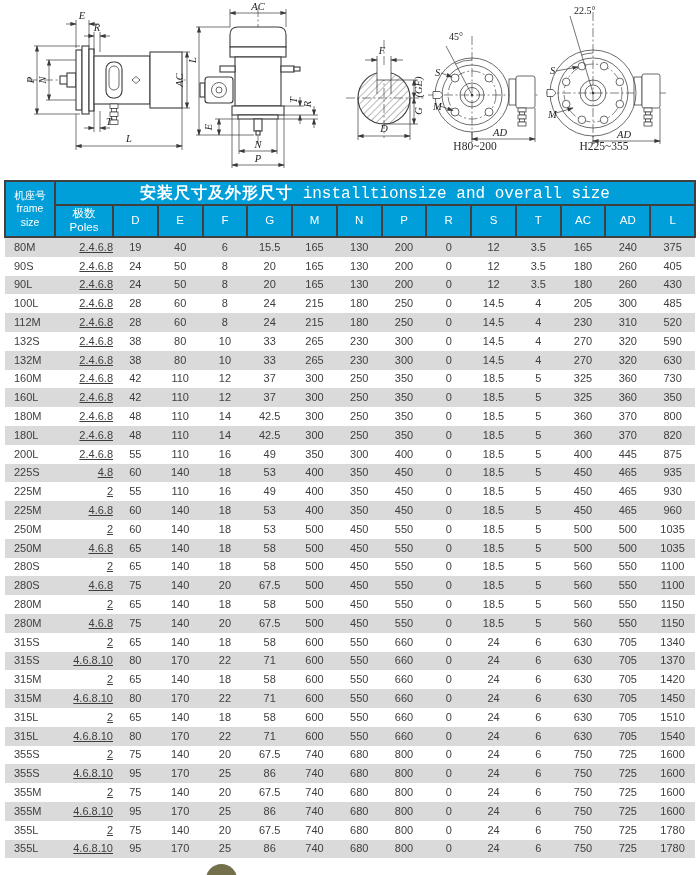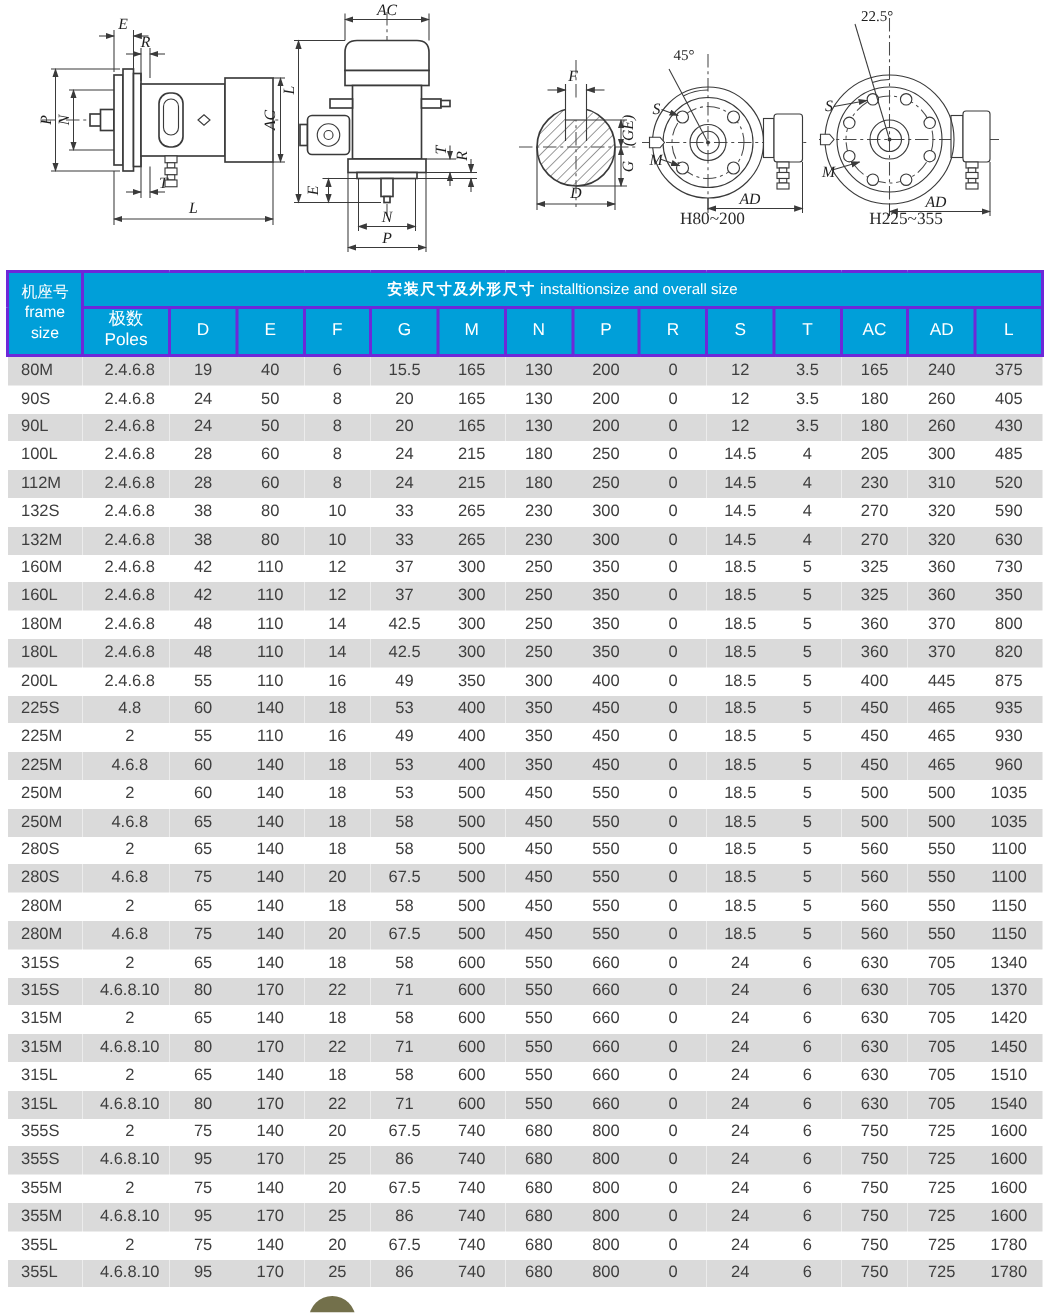--- a/index.html
+++ b/index.html
@@ -12,31 +12,31 @@
   svg .thin{stroke:var(--line);stroke-width:.75;fill:none;}
   svg .thinf{stroke:var(--line);stroke-width:.75;fill:#fff;}
   svg .dim{stroke:var(--line);stroke-width:.7;fill:none;}
   svg text.dlb{font:italic 10.5px "Liberation Serif",serif;fill:#1e1e1e;}
   svg text.ann{font:10px "Liberation Serif",serif;fill:#1e1e1e;}
   .caption{position:absolute;top:140px;width:92px;text-align:center;
            font:11.5px "Liberation Serif",serif;color:#2a2a2a;}
   
   .dim-table{position:absolute;left:4px;top:180px;width:692px;border-collapse:collapse;
              table-layout:fixed;font-size:11px;color:var(--text);}
-  .dim-table thead th{background:var(--header-bg);color:#fff;border:2px solid #6d28d9;
+  .dim-table thead th{background:var(--header-bg);color:#fff;border:2px solid #404040;
                       font-weight:normal;padding:0;}
   .th-frame{font-size:10.5px;line-height:1.3;}
-  .th-title{height:22px;font-size:10px;}
+  .th-title{height:22px;font-size:16px;font-family:Liberation Mono, monospace;}
   .th-title .zh{font-weight:bold;letter-spacing:1px;}
   .hdr2 th{height:30px;font-size:11.5px;line-height:1.2;}
   .dim-table tbody td{height:18.8px;padding:0;text-align:center;line-height:1;
                       white-space:nowrap;overflow:hidden;}
   .dim-table tbody tr.odd{background:var(--row-alt);}
   .dim-table tbody td:first-child{text-align:left;padding-left:9px;}
-  .dim-table tbody td:nth-child(2){text-align:center;padding-left:5px;}
+  .dim-table tbody td:nth-child(2){text-align:right;padding-left:5px;text-decoration:underline;}
   
   .logo-circle{position:absolute;left:206px;top:864px;width:31px;height:31px;
                border-radius:50%;background:var(--logo);}
 </style>
 </head>
 <body>
 
 <div class="page">
 
   <div class="drawings">

